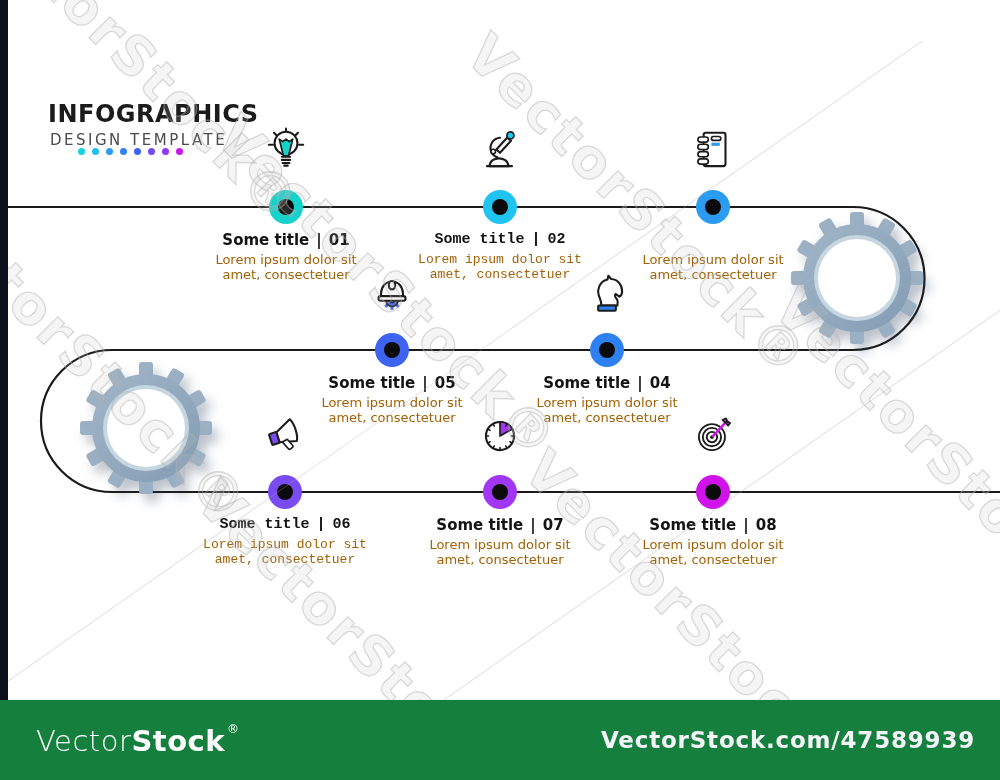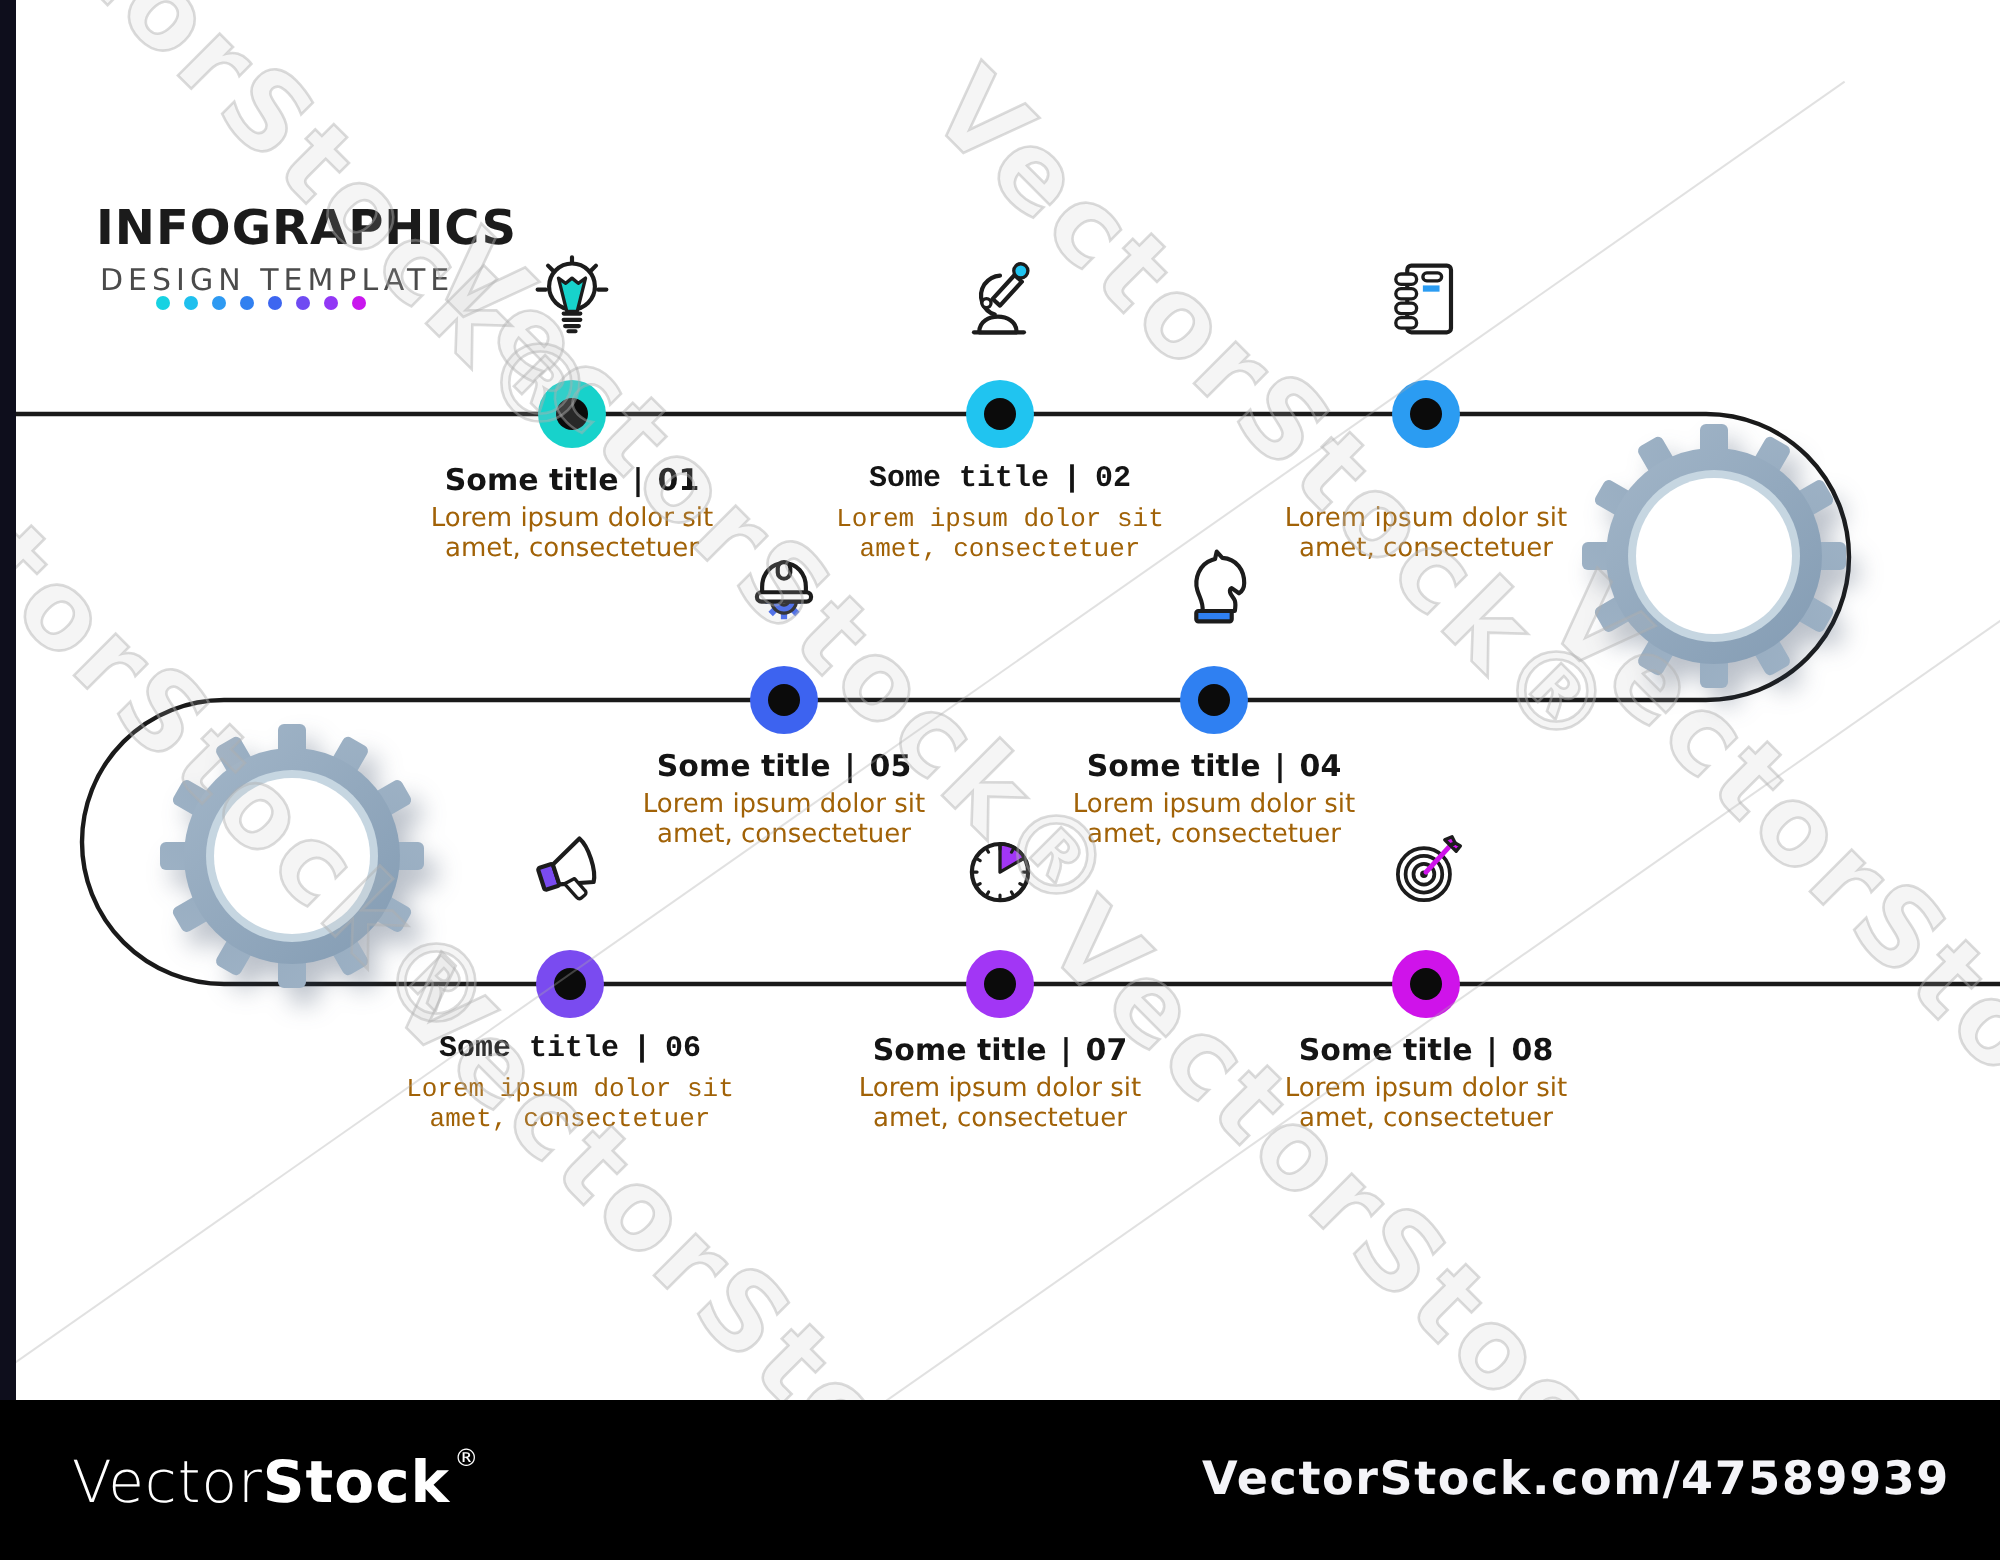--- a/index.html
+++ b/index.html
@@ -39,21 +39,21 @@
   .step .title-row .sep { margin:0 7px; font-weight:700; }
   .step .desc { position:absolute; left:0; top:131px; width:100%; text-align:center; font-size:13px; line-height:14.5px; color:#a16207; }
 
   .step .icon svg { stroke:#1c1c1c; stroke-width:2; fill:none; stroke-linecap:round; stroke-linejoin:round; }
   .step .icon svg .fw { fill:#ffffff; }
   .step .icon svg .fa { fill:var(--c,#09c); }
   .step .icon svg .thin { stroke-width:1.6; }
 
   
   .left-strip { position:absolute; left:0; top:0; width:8px; height:780px; background:#0e0e1c; z-index:50; }
-  .footer { position:absolute; left:0; bottom:0; width:1000px; height:80px; background:#000000; z-index:60; display:flex; align-items:center; justify-content:space-between; padding:0 25px 0 36px; }
+  .footer { position:absolute; left:0; bottom:0; width:1000px; height:80px; background:#15803d; z-index:60; display:flex; align-items:center; justify-content:space-between; padding:0 25px 0 36px; }
   .brand { color:#ffffff; font-size:29px; letter-spacing:0.5px; }
   .brand .lt { font-weight:300; }
   .brand .bd { font-weight:700; }
   .brand sup { font-size:12px; font-weight:400; vertical-align:18px; margin-left:2px; }
   .furl { color:#f4f4f8; font-size:23px; font-weight:700; letter-spacing:0.8px;text-align:right; }
 </style>
 </head>
 <body>
 
 <div class="canvas">

